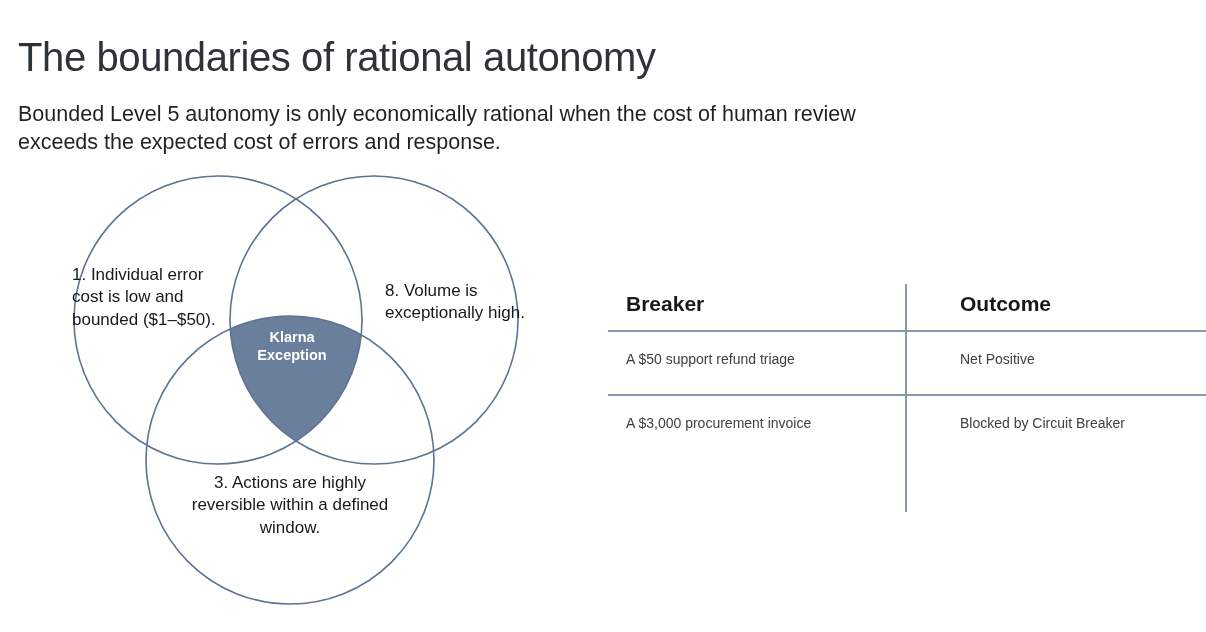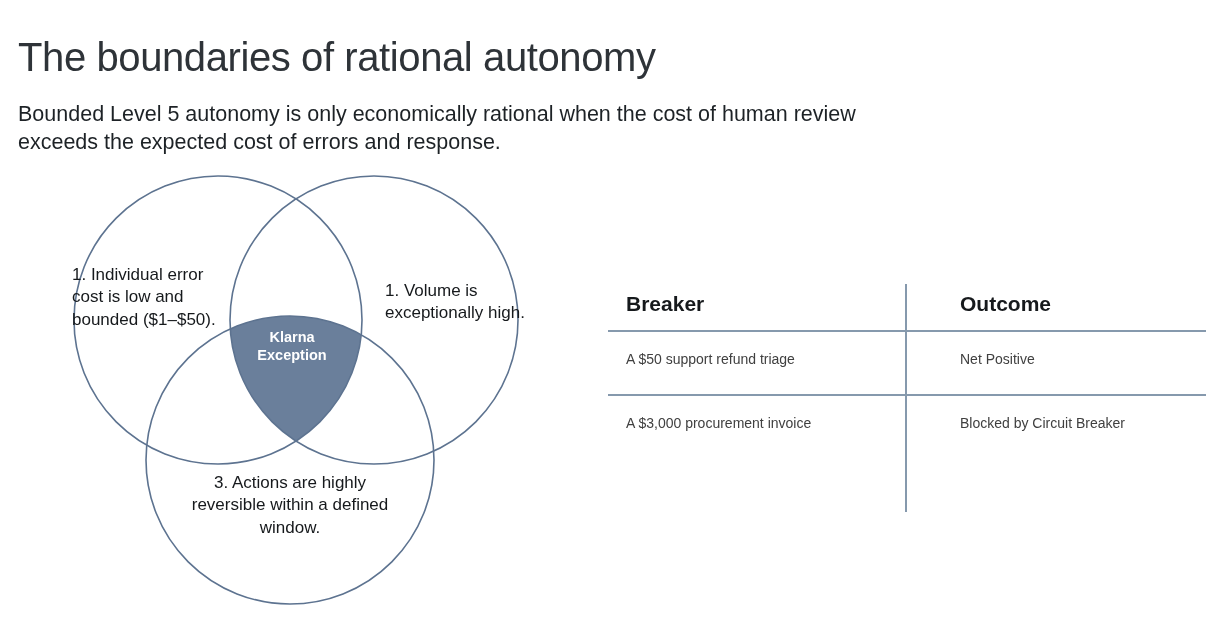--- a/index.html
+++ b/index.html
@@ -162,21 +162,21 @@
       <g clip-path="url(#clipB)">
         <circle cx="250" cy="300" r="144" fill="#6a7f9b"></circle>
       </g>
     </g>
     <circle cx="178" cy="160" r="144" fill="none" stroke="#5d7390" stroke-width="1.6"></circle>
     <circle cx="334" cy="160" r="144" fill="none" stroke="#5d7390" stroke-width="1.6"></circle>
     <circle cx="250" cy="300" r="144" fill="none" stroke="#5d7390" stroke-width="1.6"></circle>
   </svg>
 
   <div class="venn-label venn-label-1">1. Individual error cost is low and bounded ($1–$50).</div>
-  <div class="venn-label venn-label-2">1. Volume is exceptionally high.</div>
+  <div class="venn-label venn-label-2">8. Volume is exceptionally high.</div>
   <div class="venn-label venn-label-3">3. Actions are highly reversible within a defined window.</div>
 
   <div class="venn-center">
     <span class="center-title">Klarna</span>
     <span class="center-title">Exception</span>
   </div>
 </div>
 
 <div class="scenario-table">
   <table>

